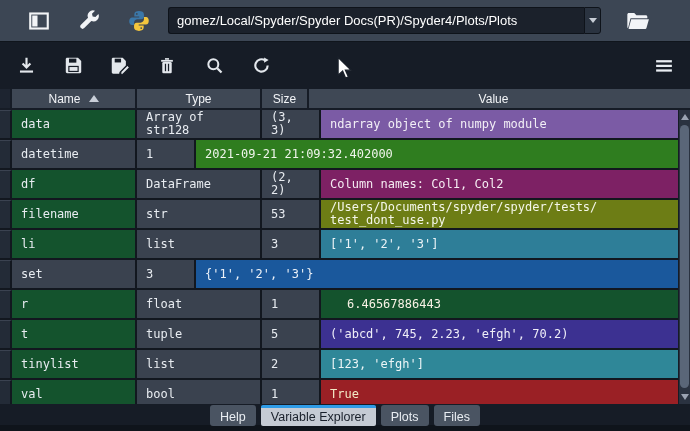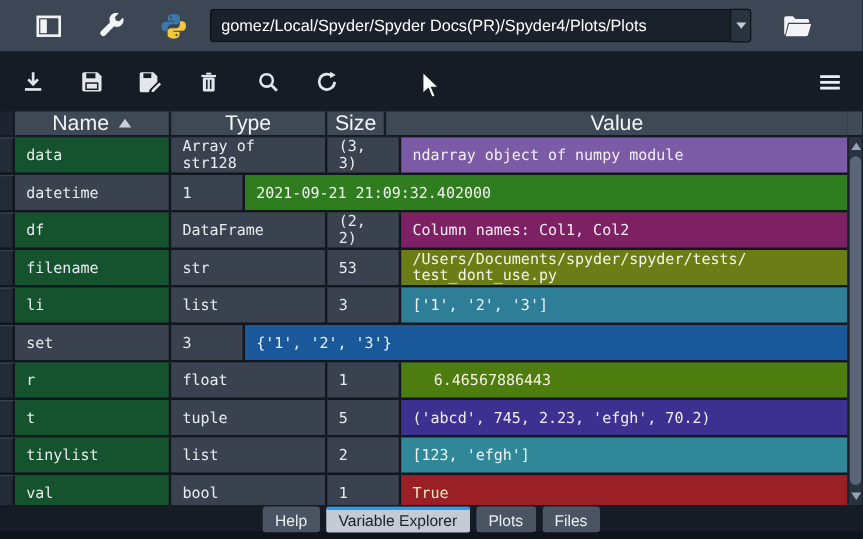--- a/index.html
+++ b/index.html
@@ -23,21 +23,21 @@
   
   .pane-toolbar{ height:47px; background:#161C26; display:flex; align-items:center;
     padding:0 14px; gap:23px; position:relative; }
   .pt-btn{ width:24px; height:24px; display:flex; align-items:center; justify-content:center; flex:0 0 auto; }
   .pt-spacer{ flex:1; }
   .cursor{ position:absolute; left:336px; top:14px; pointer-events:none; }
 
   
   .vtable{ position:relative; height:315px; background:#1A202A; overflow:hidden; padding-right:12px; }
   .thead{ display:flex; height:21px; }
-  .th{ background:#3F4855; color:#F2F4F7; font-size:17px; display:flex; align-items:center;
+  .th{ background:#3F4855; color:#F2F4F7; font-size:12px; display:flex; align-items:center;
     justify-content:center; border-right:2px solid #161C26; border-bottom:2px solid #161C26; gap:8px; }
   .th-gutter{ width:12px; background:#1D2430; border-right:2px solid #161C26; border-bottom:2px solid #161C26; }
   .th-name{ width:125px; } .th-type{ width:125px; } .th-size{ width:47px; } .th-value{ flex:1; border-right:none; }
   .sort-tri{ width:0; height:0; border-left:5px solid transparent; border-right:5px solid transparent;
     border-bottom:7px solid #C9CFD8; }
   .trow{ display:flex; height:30px; }
   .gutter-cell{ width:12px; background:#232B37; border-right:2px solid #12171F; border-bottom:2px solid #12171F;
     border-top:1px solid #3A4250; }
   .cell{ font-family:"DejaVu Sans Mono", monospace; font-size:12px; color:#E8ECF1;
     display:flex; align-items:center; padding:0 9px; border-right:2px solid #12171F;
@@ -221,21 +221,21 @@
         <div class="gutter-cell"></div>
         <div class="cell c-type">set</div>
         <div class="cell c-size">3</div>
         <div class="cell c-value" style="background: rgb(26, 88, 156); color: rgb(235, 241, 248);">{'1', '2', '3'}</div>
       </div>
       <div class="trow">
         <div class="gutter-cell"></div>
         <div class="cell c-name">r</div>
         <div class="cell c-type">float</div>
         <div class="cell c-size">1</div>
-        <div class="cell c-value" style="background: #4d7c0f; color: rgb(248, 242, 229); padding-left: 26px;">6.46567886443</div>
+        <div class="cell c-value" style="background: #14532d; color: rgb(248, 242, 229); padding-left: 26px;">6.46567886443</div>
       </div>
       <div class="trow">
         <div class="gutter-cell"></div>
         <div class="cell c-name">t</div>
         <div class="cell c-type">tuple</div>
         <div class="cell c-size">5</div>
         <div class="cell c-value" style="background: rgb(60, 49, 145); color: rgb(239, 238, 248);">('abcd', 745, 2.23, 'efgh', 70.2)</div>
       </div>
       <div class="trow">
         <div class="gutter-cell"></div>

